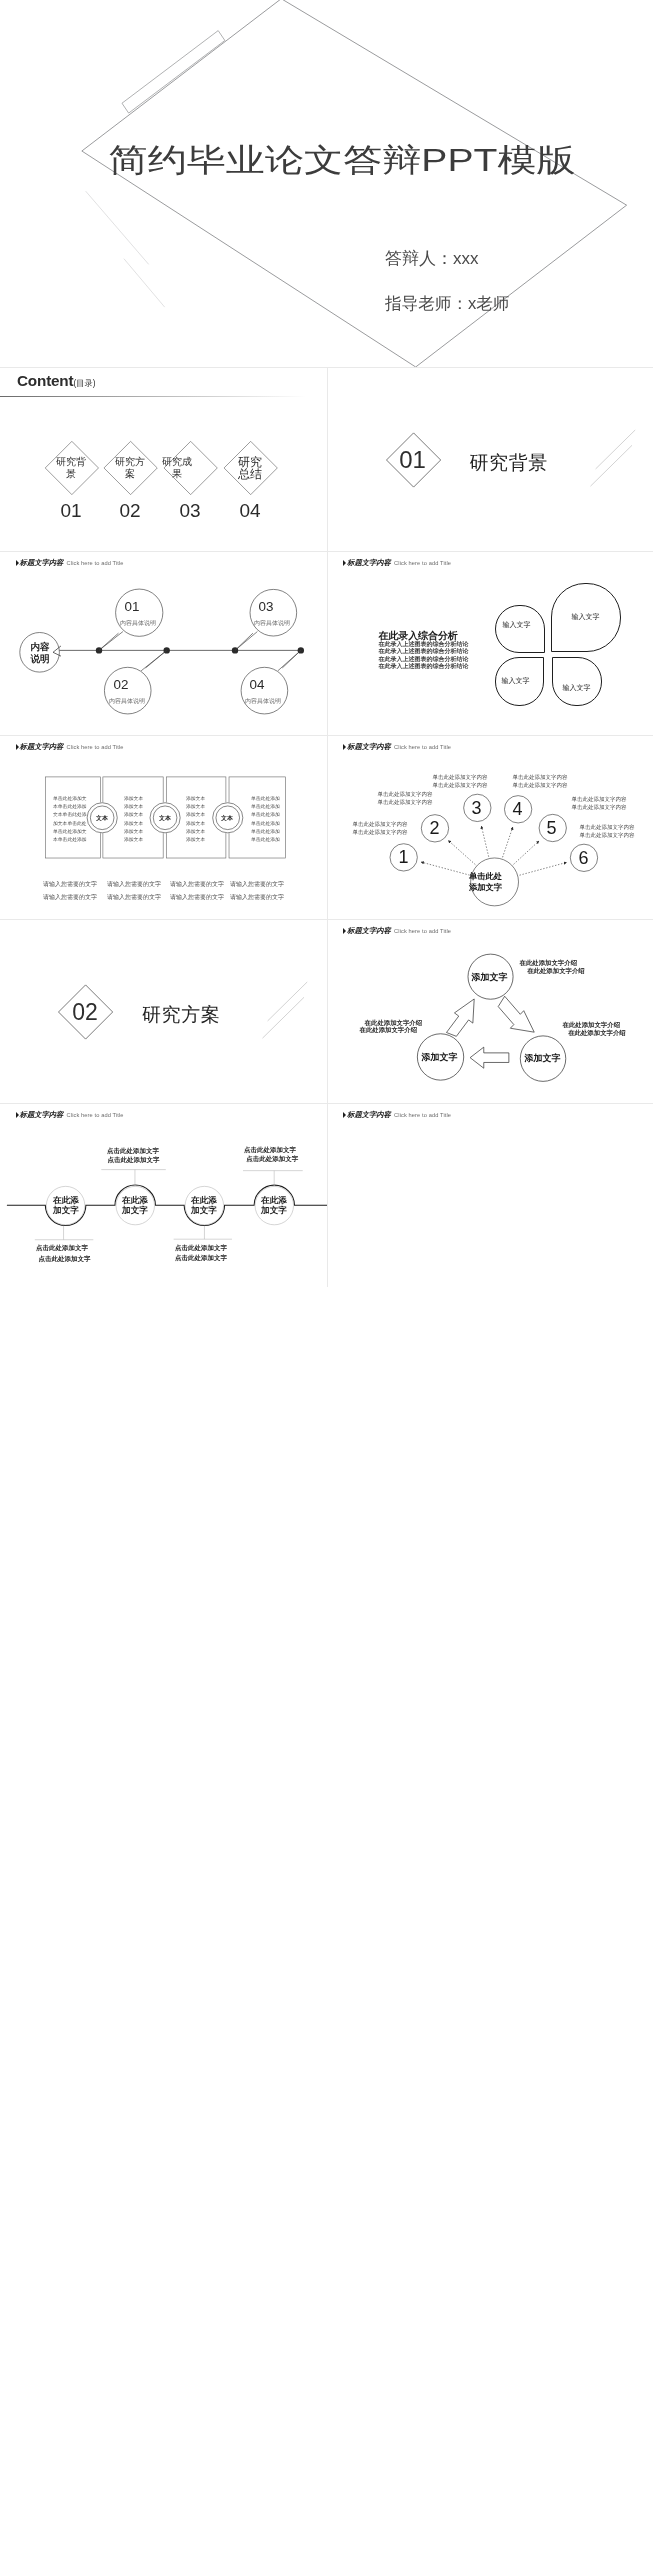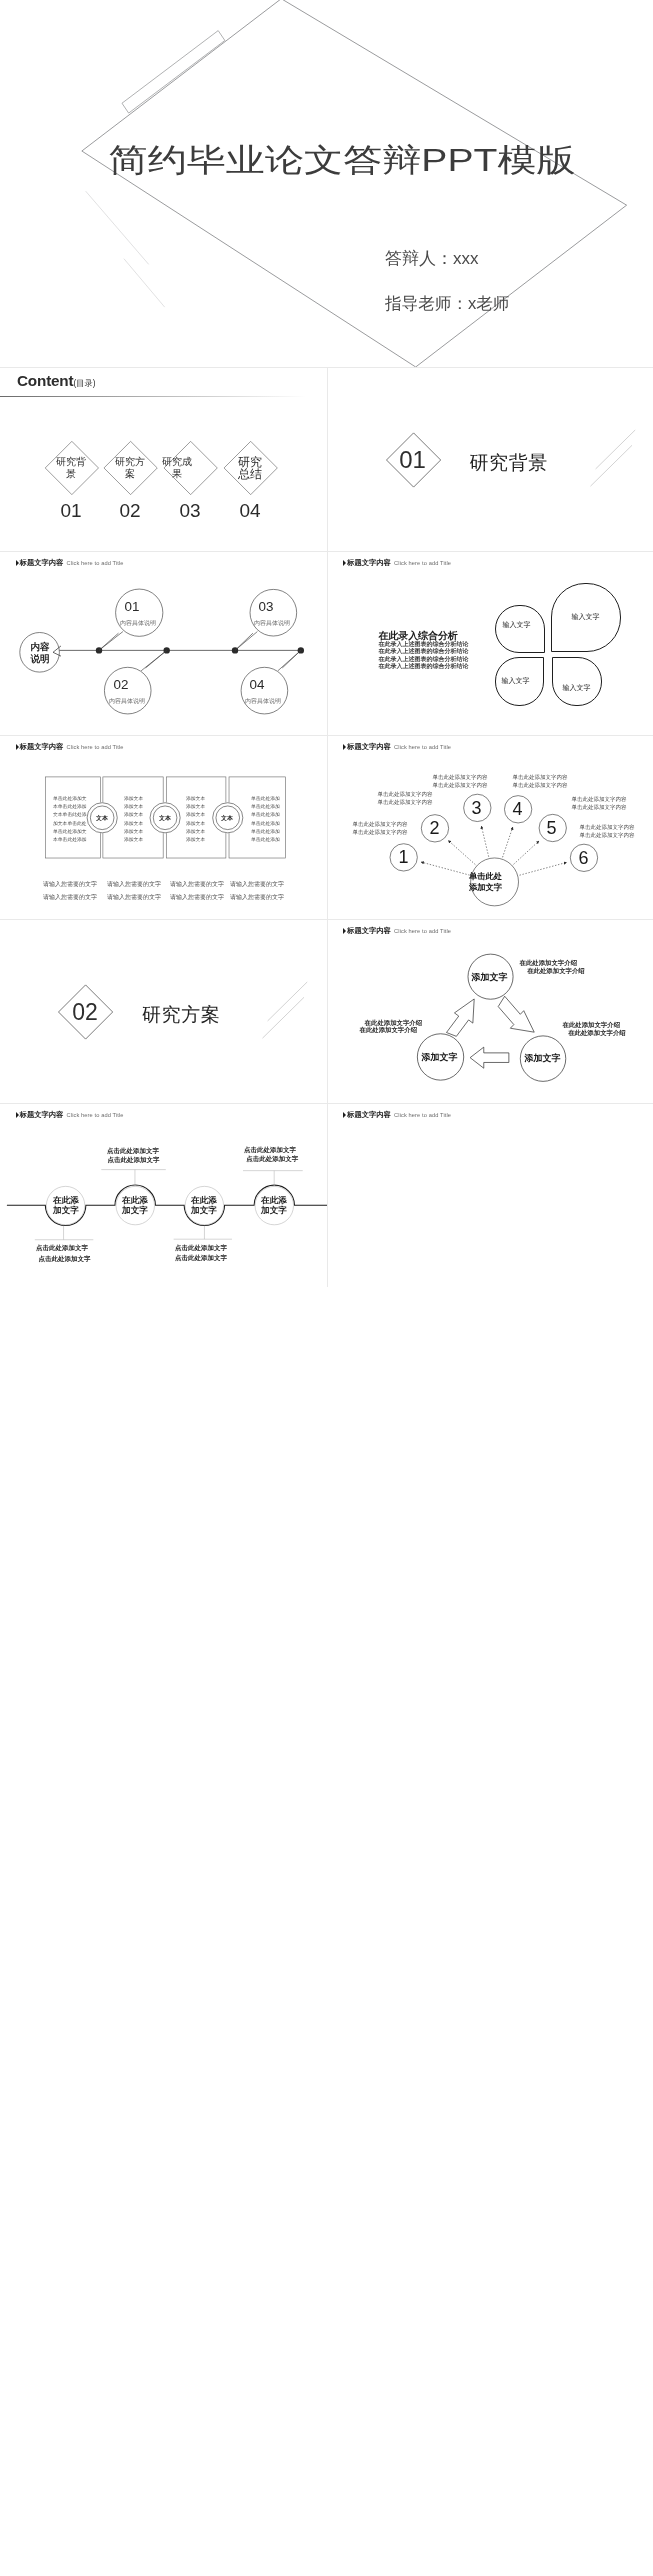--- a/index.html
+++ b/index.html
@@ -10,21 +10,21 @@
   .row{display:flex;width:653px;}
   .slide{position:relative;background:#fff;overflow:hidden;}
   .slide.full{width:653px;height:367px;}
   .slide.half{width:327px;height:184px;border-top:0.6px solid #e9e9e9;}
   .slide.half.right{border-left:0.6px solid #e9e9e9;}
   svg{display:block;position:absolute;top:0;left:0;overflow:visible;}
   .abs{position:absolute;}
   
   .shead{position:absolute;left:15.6px;top:3.8px;display:flex;align-items:flex-end;height:11px;}
   .shead .tri{width:0;height:0;border-left:3.8px solid #1e1e1e;border-top:3.2px solid transparent;border-bottom:3.2px solid transparent;margin-right:1px;margin-bottom:0.6px;}
-  .shead .cn{font-size:7.3px;font-weight:700;color:#222;letter-spacing:0px;line-height:7.7px;}
+  .shead .cn{font-size:7.3px;font-weight:700;color:#222;letter-spacing:0px;line-height:7.7px;font-style:italic;}
   .shead .en{font-size:5.7px;color:#6d6d6d;margin-left:3.2px;letter-spacing:0.1px;line-height:7px;}
   .c{position:absolute;transform:translate(-50%,-50%);white-space:nowrap;text-align:center;}
 </style>
 </head>
 <body>
 
 <div class="deck">
 
 <div class="slide full">
   <svg width="653" height="367" viewBox="0 0 1024 576">

